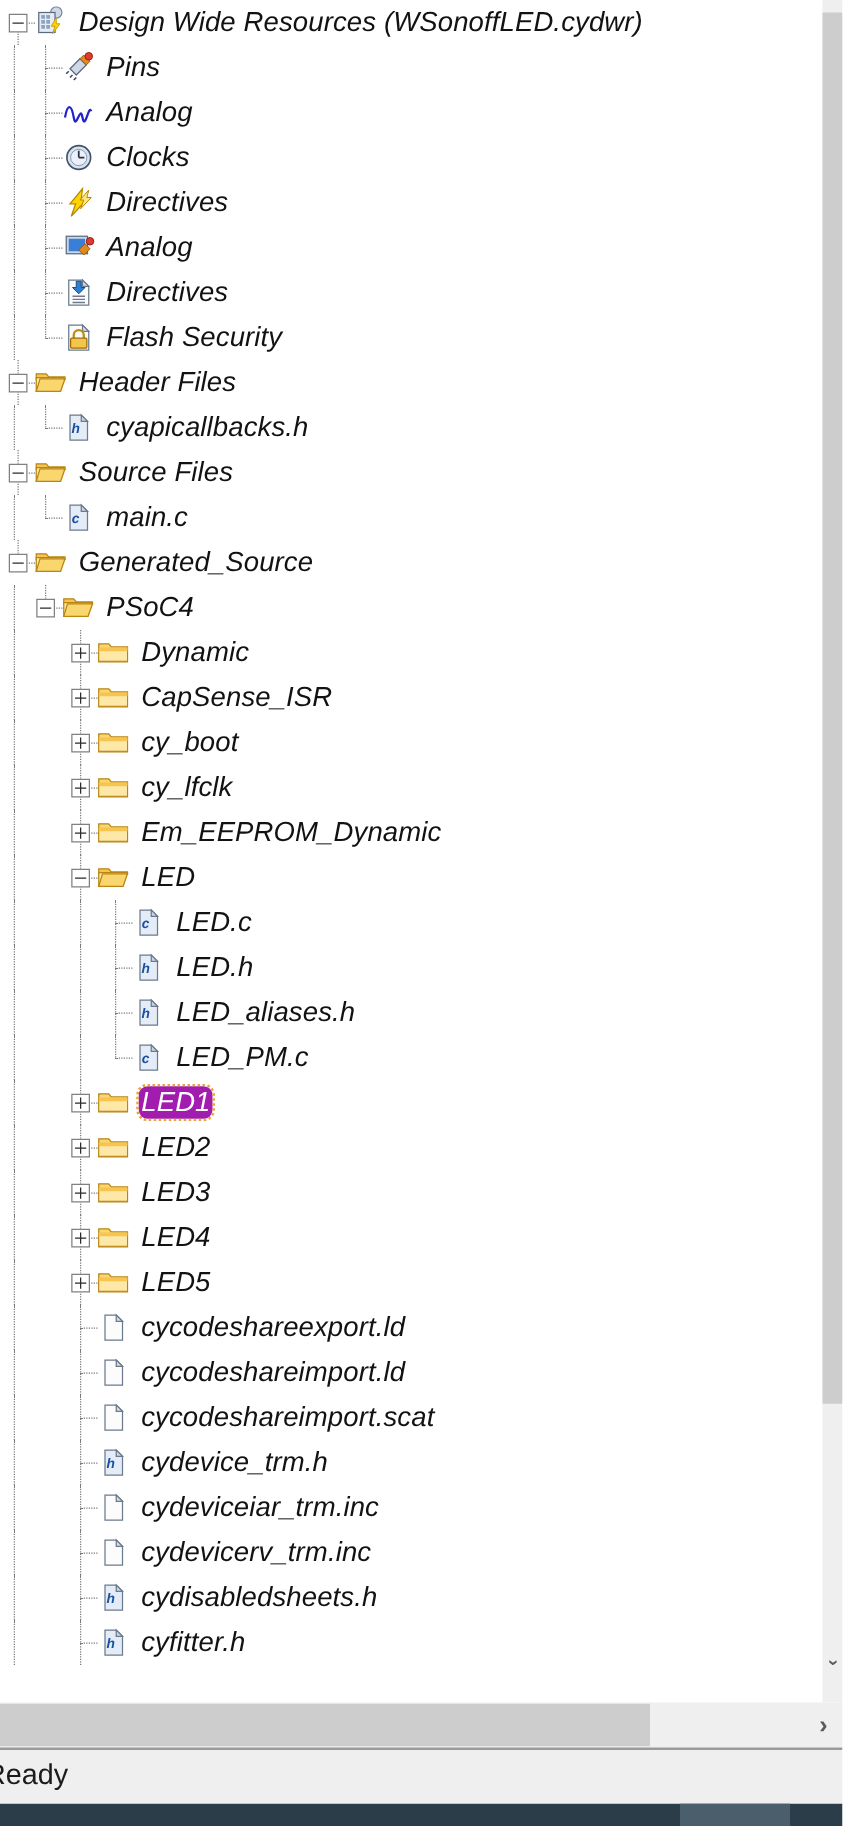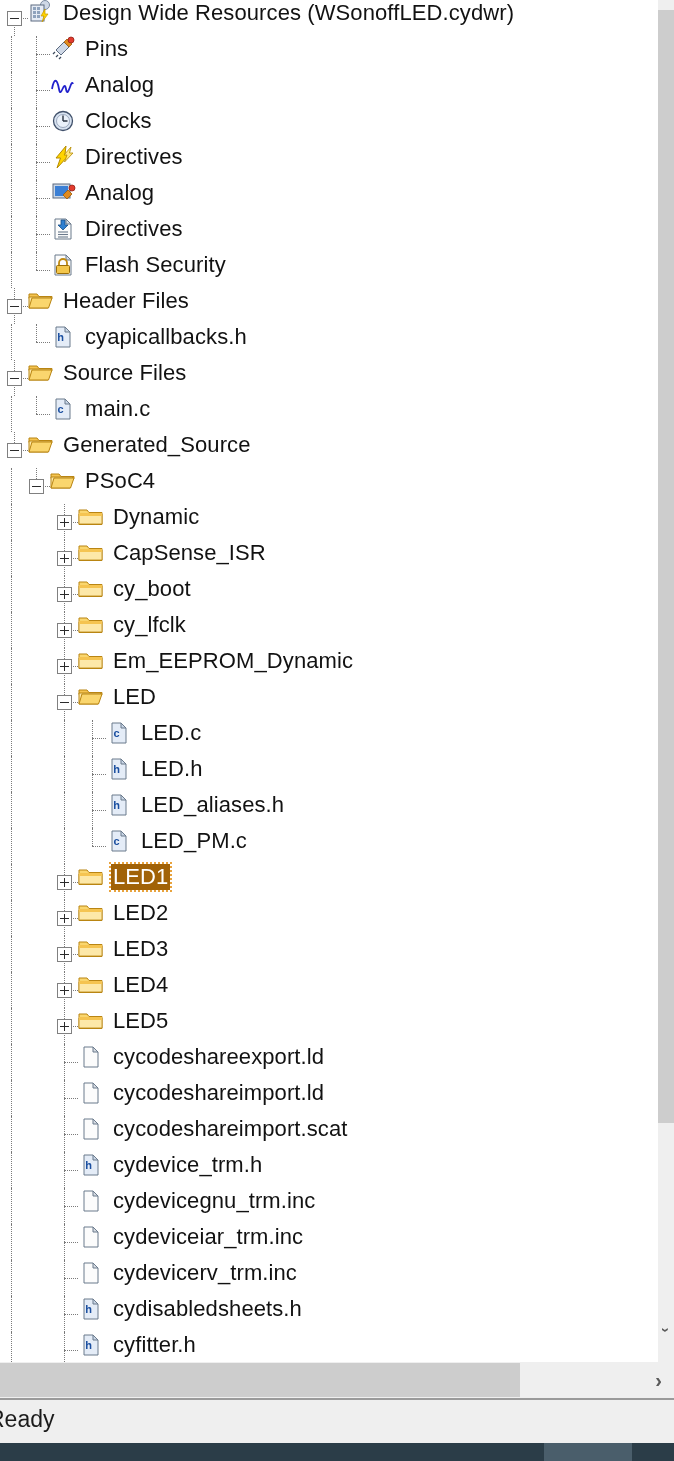--- a/index.html
+++ b/index.html
@@ -24,22 +24,23 @@
     width: 658px;
     height: 1362px;
     background: #ffffff;
     overflow: hidden;
   }
 
   .tree-row {
     position: relative;
     height: 36px;
     display: flex;
-    align-items: flex-start;
+    align-items: center;
     white-space: nowrap;
+    font-style: italic;
   }
 
   
   .indent {
     position: relative;
     flex: 0 0 auto;
     height: 36px;
   }
   .indent.guide::before {
     content: "";
@@ -142,24 +143,25 @@
   .ic svg { display: block; }
 
   .label {
     font-size: 22px;
     color: #121212;
     line-height: 26px;
     letter-spacing: 0.1px;
     padding: 0 2px;
   }
   .tree-row.selected .label {
-    background: #a16207;
+    background: #a21caf;
     color: #ffffff;
     outline: 2px dotted #e8a33d;
     outline-offset: 0px;
+    border-radius: 7px;
   }
 
   
   .vscroll {
     position: absolute;
     right: 0; top: 0;
     width: 16px;
     height: 1362px;
     background: #efefef;
   }
@@ -814,35 +816,20 @@
         <div class="leafjoint">
           <div class="v full"></div>
           <div class="h"></div>
         </div>
         <div class="ic">
           <svg width="26" height="26" viewBox="0 0 26 26">
         <path d="M6 3 h9 l5 5 v15 H6z" fill="#fcfcfc" stroke="#6b7a8c" stroke-width="1"></path>
         <path d="M15 3 v5 h5z" fill="#d8dde4" stroke="#6b7a8c" stroke-width="1"></path>
       </svg>
         </div>
-        <span class="label">cydevicegnu_trm.inc</span>
-      </div>
-      <div class="tree-row">
-        <div class="indent guide" style="width: 22px;"></div>
-        <div class="indent" style="width: 28px;"></div>
-        <div class="leafjoint">
-          <div class="v full"></div>
-          <div class="h"></div>
-        </div>
-        <div class="ic">
-          <svg width="26" height="26" viewBox="0 0 26 26">
-        <path d="M6 3 h9 l5 5 v15 H6z" fill="#fcfcfc" stroke="#6b7a8c" stroke-width="1"></path>
-        <path d="M15 3 v5 h5z" fill="#d8dde4" stroke="#6b7a8c" stroke-width="1"></path>
-      </svg>
-        </div>
         <span class="label">cydeviceiar_trm.inc</span>
       </div>
       <div class="tree-row">
         <div class="indent guide" style="width: 22px;"></div>
         <div class="indent" style="width: 28px;"></div>
         <div class="leafjoint">
           <div class="v full"></div>
           <div class="h"></div>
         </div>
         <div class="ic">

